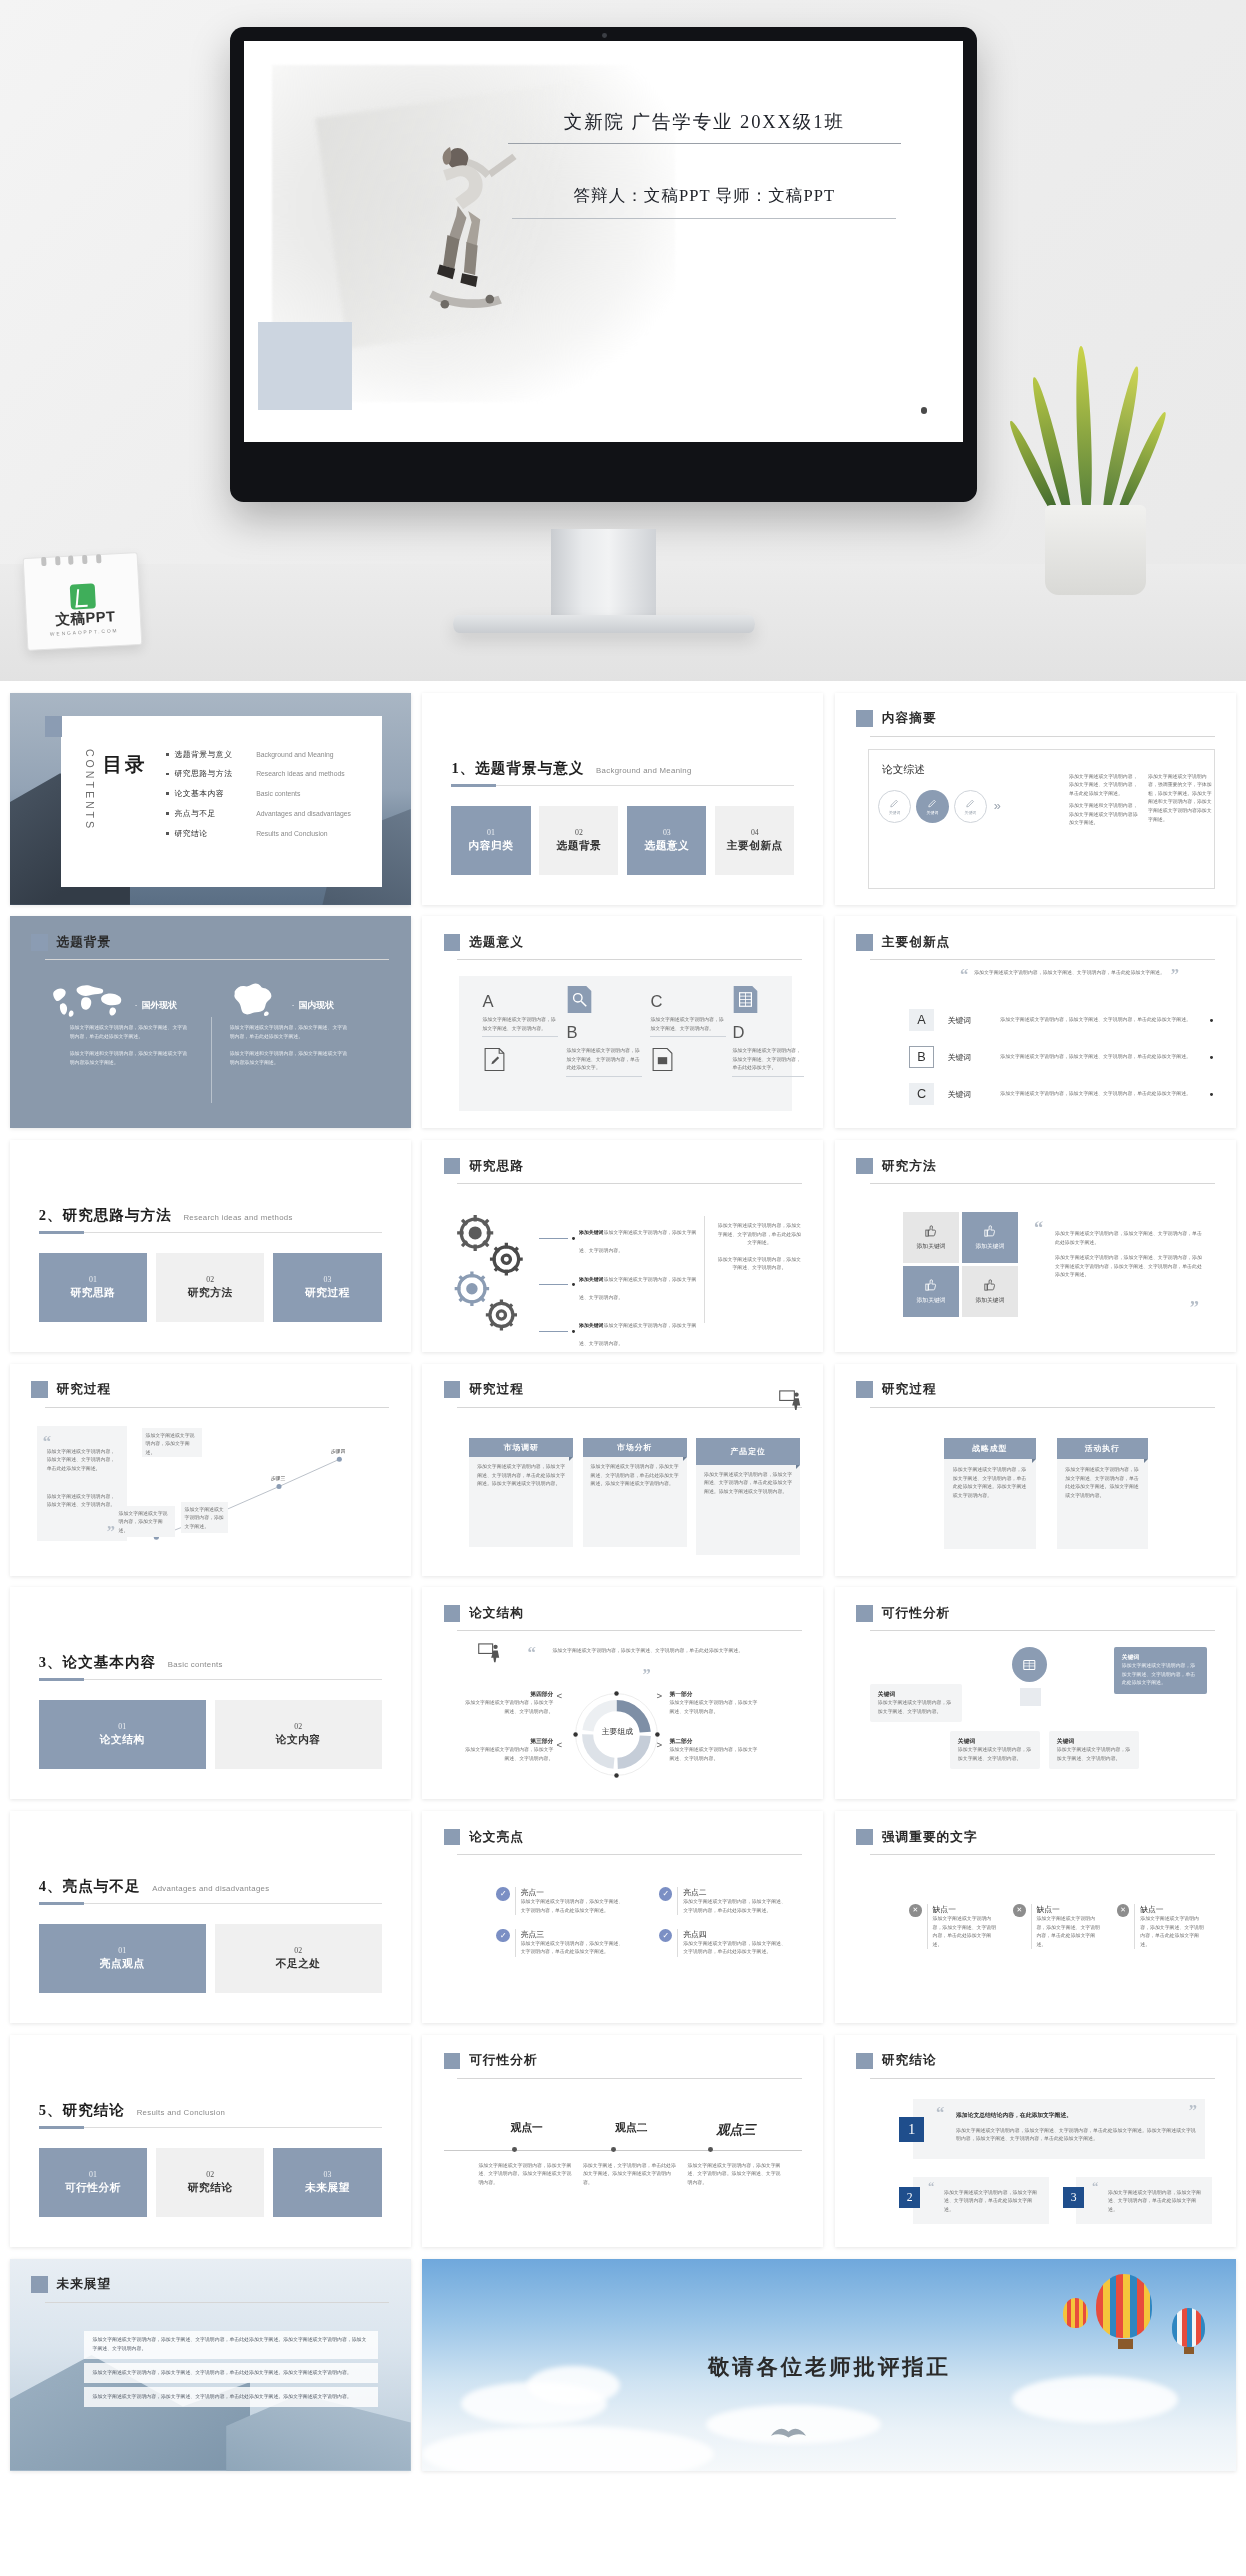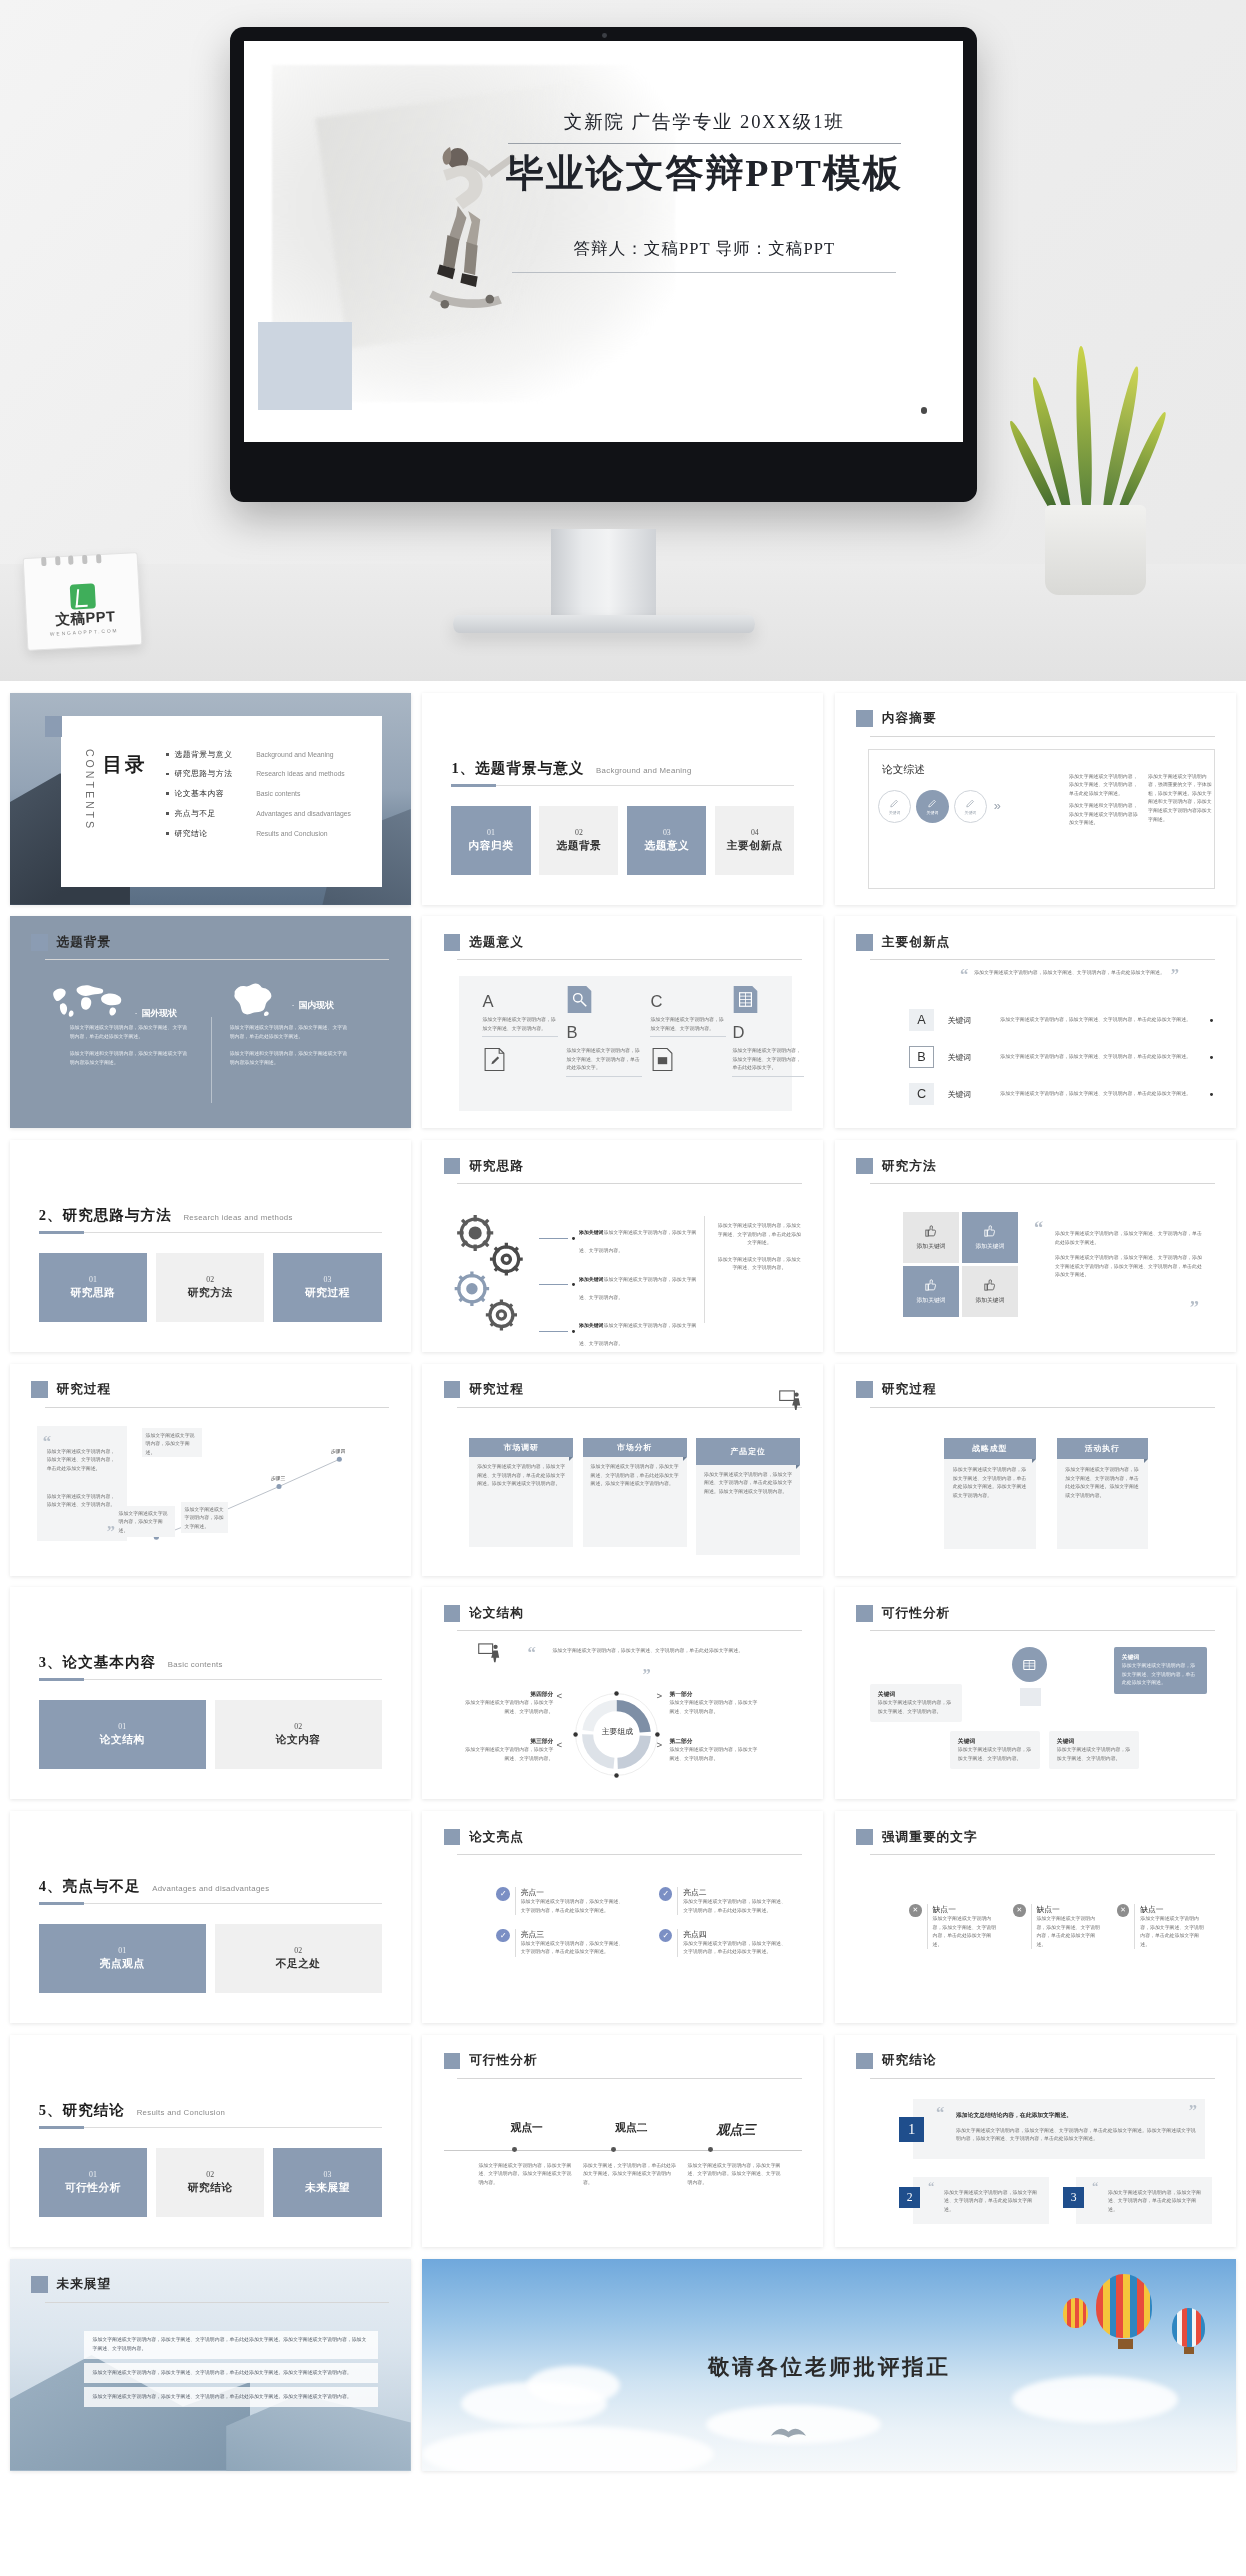--- a/index.html
+++ b/index.html
@@ -176,21 +176,20 @@
             <path d="M16 196c18 10 50 14 76 6l4 9c-28 10-64 5-84-7z"></path>
             <circle cx="30" cy="212" r="5" fill="#6f6b66"></circle>
             <circle cx="82" cy="206" r="5" fill="#6f6b66"></circle>
           </g>
         </svg>
         <div class="s1-corner"></div>
         <div class="s1-dot"></div>
         <div class="s1-txt">
           <div class="s1-sub">文新院  广告学专业  20XX级1班</div>
           <div class="s1-rule"></div>
-          <div class="s1-title">毕业论文答辩PPT模板</div>
           <div class="s1-foot">答辩人：文稿PPT        导师：文稿PPT</div>
           <div class="s1-foot-rule"></div>
         </div>
       </div>
     </div>
     <div class="imac-neck"></div>
     <div class="imac-foot"></div>
   </div>
 
   <div class="plant">
@@ -342,21 +341,21 @@
             <path d="M70 34c6-2 12 0 14 6 2 7-2 16-8 18-7 2-12-4-12-12 0-6 2-11 6-12z"></path>
             <path d="M108 30c10-6 24-5 33 2 6 5 4 14-3 16-10 3-22 2-30-4-5-4-5-11 0-14z"></path>
             <path d="M126 54c5-1 9 3 8 8-1 6-7 10-11 7-4-4-2-14 3-15z"></path>
             <path d="M44 60c3-1 6 3 5 7s-5 7-8 5c-3-3-1-11 3-12z"></path>
           </g>
         </svg>
         <svg class="map" style="left:216px;top:62px;width:55px;height:45px;" viewBox="0 0 100 86">
           <path fill="#ffffff" d="M14 26c4-8 12-12 20-10 5 1 9-2 14-4 6-3 13-1 16 4 2 4 7 3 11 5 6 3 10 9 9 15-1 5-6 7-9 11-3 5-2 12-7 15-6 4-14 2-20 5-5 2-11 4-16 1-6-4-5-12-8-18-3-7-13-11-10-19z"></path>
           <path fill="#ffffff" d="M74 64c3-1 6 2 5 5s-6 5-8 3-1-7 3-8z"></path>
         </svg>
-        <div style="position:absolute;left:125px;top:78px;margin-top:8px;">
+        <div style="position:absolute;left:125px;top:78px;">
           <span style="color:#fff;font-size:7.8px;">·</span>
           <span class="map-lbl">国外现状</span>
         </div>
         <div style="position:absolute;left:282px;top:78px;">
           <span style="color:#fff;font-size:7.8px;">·</span>
           <span class="map-lbl">国内现状</span>
         </div>
         <div class="divider-v" style="left:201px;top:101px;height:86px;"></div>
         <div style="position:absolute;left:60px;top:107px;width:121px;">
           <div class="dark-p">添加文字阐述或文字说明内容，添加文字阐述、文字说明内容，单击此处添加文字阐述。</div>

